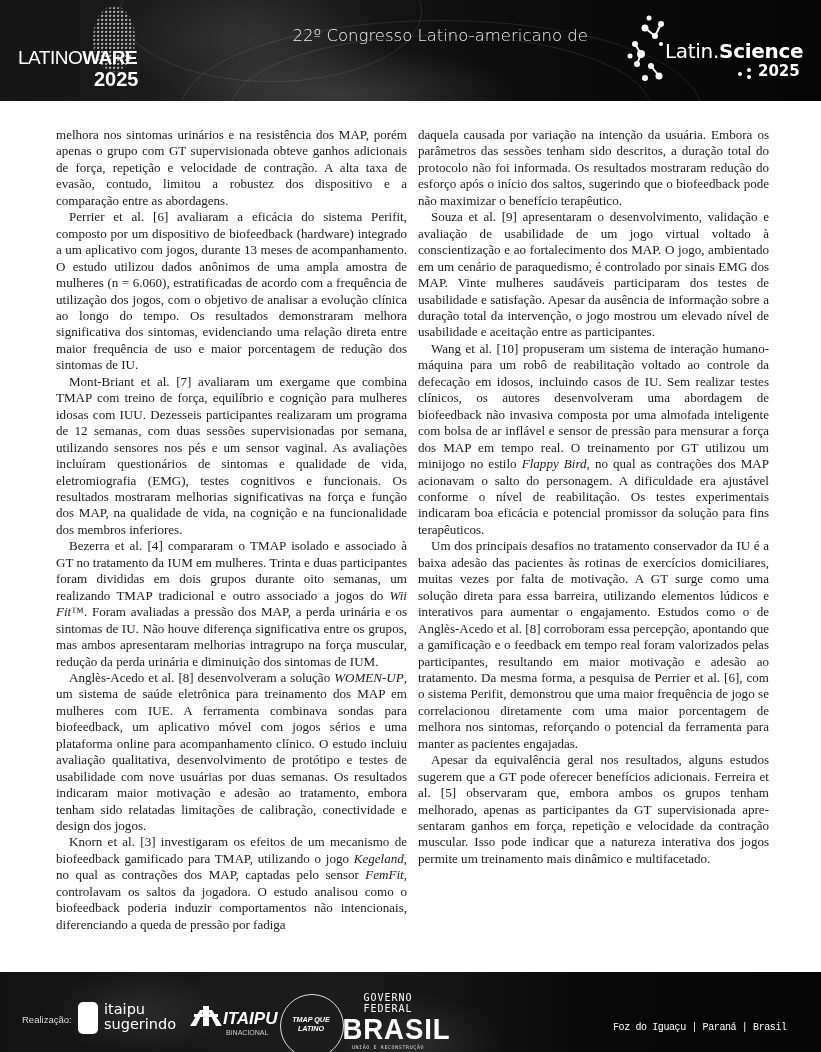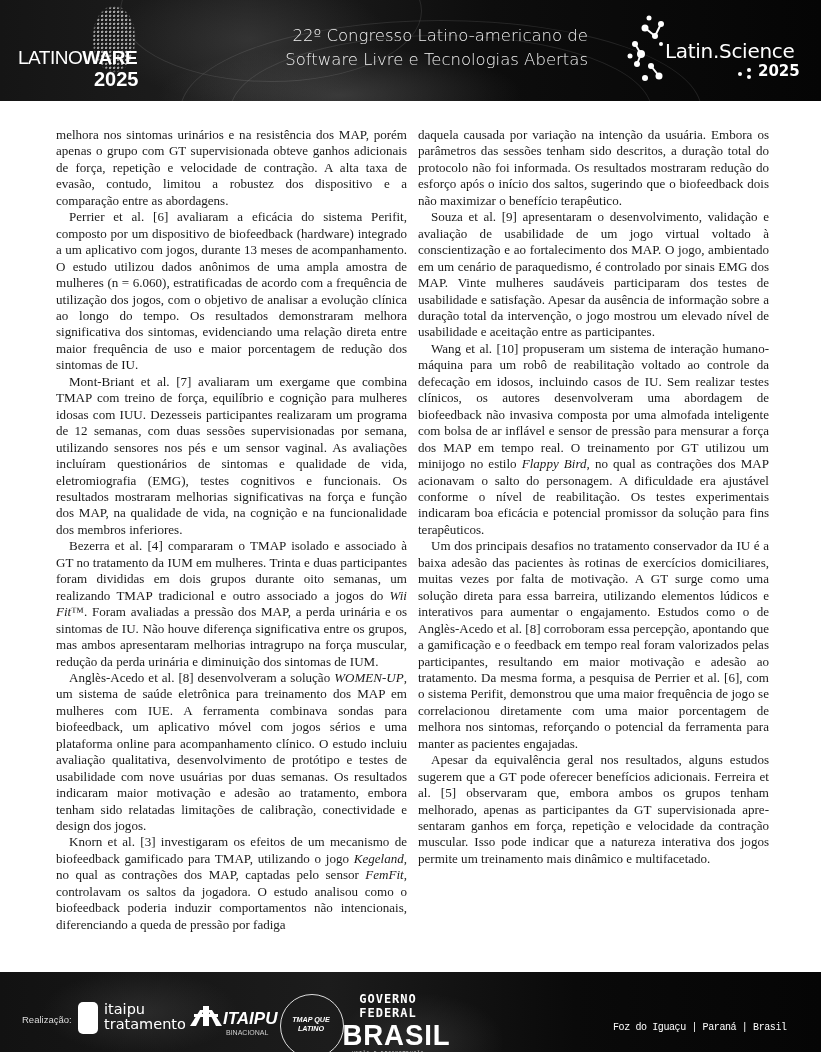--- a/index.html
+++ b/index.html
@@ -47,21 +47,21 @@
     font-family: "DejaVu Sans", "Liberation Sans", sans-serif;
     color: #f2f2f2; font-size: 16.5px; line-height: 24px; font-weight: 300;
   }
   .ls-logo { position: absolute; left: 625px; top: 14px; width: 185px; height: 72px; }
   .ls-dots { position: absolute; left: 0; top: 0; width: 48px; height: 70px; }
   .ls-name {
     position: absolute; left: 40px; top: 25px;
     font-family: "DejaVu Sans", "Liberation Sans", sans-serif; color: #fff;
     font-size: 20px; white-space: nowrap; letter-spacing: -0.3px;
   }
-  .ls-name b { font-weight: 400; }
+  .ls-name b { font-weight: 700; }
   .ls-year {
     position: absolute; left: 133px; top: 48px;
     font-family: "DejaVu Sans", "Liberation Sans", sans-serif; color: #fff;
     font-size: 15px; font-weight: 700;
   }
   .ls-year-dots { position: absolute; left: 112px; top: 53px; width: 18px; height: 12px; }
 
   
   .col {
     position: absolute; top: 127px; width: 351px;
@@ -117,21 +117,21 @@
     border-radius: 50%; border: 1.3px solid rgba(255,255,255,0.85);
   }
   .it-slogan {
     position: absolute; left: 98px; top: 22px; width: 46px; text-align: center;
     font-family: "Liberation Sans", "DejaVu Sans", sans-serif; color: #fff;
     font-size: 7.2px; font-weight: 700; font-style: italic; line-height: 8.5px;
   }
   .br-logo { position: absolute; left: 340px; top: 20px; width: 96px; height: 56px; text-align: center; }
   .br-top {
     font-family: "DejaVu Sans Mono", "Liberation Mono", monospace; color: #fff;
-    font-size: 12px; font-weight: 700; letter-spacing: 1px;
+    font-size: 10px; font-weight: 400; letter-spacing: 1px;
   }
   .br-word {
     font-family: "Liberation Sans", "DejaVu Sans", sans-serif; color: #fff;
     font-size: 29px; font-weight: 700; line-height: 30px; letter-spacing: 1px;
     transform: scaleX(0.95);
   }
   .br-sub {
     font-family: "DejaVu Sans Mono", "Liberation Mono", monospace; color: #d8d8d8;
     font-size: 5px; letter-spacing: 0.6px;
   }
@@ -150,21 +150,20 @@
   <div class="wave" style="left:120px;top:-60px;width:300px;height:140px;"></div>
 
   <div class="lw-logo">
     <div class="lw-globe"></div>
     <div class="lw-word"><span>LATINO</span><b>WARE</b></div>
     <div class="lw-year">2025</div>
   </div>
 
   <div class="congress">
     <div>22º Congresso Latino-americano de</div>
-    <div>Software Livre e Tecnologias Abertas</div>
   </div>
 
   <div class="ls-logo">
     <svg class="ls-dots" viewBox="0 0 48 70">
       <g fill="#fff" stroke="#fff" stroke-width="2">
         <line x1="20" y1="14" x2="30" y2="22"></line>
           <line x1="30" y1="22" x2="36" y2="10"></line>
         <line x1="10" y1="30" x2="16" y2="40"></line>
           <line x1="16" y1="40" x2="12" y2="50"></line>
         <line x1="26" y1="52" x2="34" y2="62"></line>
@@ -196,38 +195,38 @@
     <p class=""><span>melhora nos sintomas urinários e na resistência dos MAP, porém apenas o grupo com GT supervisionada obteve ganhos adicionais de força, repetição e velocidade de contração. A alta taxa de evasão, contudo, limitou a robustez dos dispositivo e a comparação entre as abordagens.</span></p>
     <p class="ind"><span>Perrier et al. [6] avaliaram a eficácia do sistema Perifit, composto por um dispositivo de biofeedback (hardware) in­tegrado a um aplicativo com jogos, durante 13 meses de acompanhamento. O estudo utilizou dados anônimos de uma ampla amostra de mulheres (n = 6.060), estratificadas de acordo com a frequência de utilização dos jogos, com o objetivo de analisar a evolução clínica ao longo do tempo. Os resultados demonstraram melhora significativa dos sintomas, evidenciando uma relação direta entre maior frequência de uso e maior porcentagem de redução dos sintomas de IU.</span></p>
     <p class="ind"><span>Mont-Briant et al. [7] avaliaram um exergame que combina TMAP com treino de força, equilíbrio e cognição para mul­heres idosas com IUU. Dezesseis participantes realizaram um programa de 12 semanas, com duas sessões supervisionadas por semana, utilizando sensores nos pés e um sensor vaginal. As avaliações incluíram questionários de sintomas e qualidade de vida, eletromiografia (EMG), testes cognitivos e funcionais. Os resultados mostraram melhorias significativas na força e função dos MAP, na qualidade de vida, na cognição e na funcionalidade dos membros inferiores.</span></p>
     <p class="ind"><span>Bezerra et al. [4] compararam o TMAP isolado e associado à GT no tratamento da IUM em mulheres. Trinta e duas participantes foram divididas em dois grupos durante oito semanas, um realizando TMAP tradicional e outro associado a jogos do </span><i>Wii Fit</i><span>™. Foram avaliadas a pressão dos MAP, a perda urinária e os sintomas de IU. Não houve diferença significativa entre os grupos, mas ambos apresentaram melhorias intragrupo na força muscular, redução da perda urinária e diminuição dos sintomas de IUM.</span></p>
     <p class="ind"><span>Anglès-Acedo et al. [8] desenvolveram a solução </span><i>WOMEN-UP</i><span>, um sistema de saúde eletrônica para treinamento dos MAP em mulheres com IUE. A ferramenta combinava sondas para biofeedback, um aplicativo móvel com jogos sérios e uma plataforma online para acompanhamento clínico. O estudo incluiu avaliação qualitativa, desenvolvimento de protótipo e testes de usabilidade com nove usuárias por duas semanas. Os resultados indicaram maior motivação e adesão ao tratamento, embora tenham sido relatadas limitações de calibração, conec­tividade e design dos jogos.</span></p>
     <p class="ind"><span>Knorn et al. [3] investigaram os efeitos de um mecanismo de biofeedback gamificado para TMAP, utilizando o jogo </span><i>Kegeland</i><span>, no qual as contrações dos MAP, captadas pelo sensor </span><i>FemFit</i><span>, controlavam os saltos da jogadora. O estudo analisou como o biofeedback poderia induzir comportamentos não intencionais, diferenciando a queda de pressão por fadiga</span></p>
   </div>
 
 <div class="col col-right">
   <div id="col-right-a">
-      <p class=""><span>daquela causada por variação na intenção da usuária. Embora os parâmetros das sessões tenham sido descritos, a duração total do protocolo não foi informada. Os resultados mostraram redução do esforço após o início dos saltos, sugerindo que o biofeedback dois não maximizar o benefício terapêutico.</span></p>
+      <p class=""><span>daquela causada por variação na intenção da usuária. Embora os parâmetros das sessões tenham sido descritos, a duração total do protocolo não foi informada. Os resultados mostraram redução do esforço após o início dos saltos, sugerindo que o biofeedback pode não maximizar o benefício terapêutico.</span></p>
       <p class="ind"><span>Souza et al. [9] apresentaram o desenvolvimento, validação e avaliação de usabilidade de um jogo virtual voltado à conscientização e ao fortalecimento dos MAP. O jogo, am­bientado em um cenário de paraquedismo, é controlado por sinais EMG dos MAP. Vinte mulheres saudáveis participaram dos testes de usabilidade e satisfação. Apesar da ausência de informação sobre a duração total da intervenção, o jogo mostrou um elevado nível de usabilidade e aceitação entre as participantes.</span></p>
       <p class="ind"><span>Wang et al. [10] propuseram um sistema de interação humano-máquina para um robô de reabilitação voltado ao controle da defecação em idosos, incluindo casos de IU. Sem realizar testes clínicos, os autores desenvolveram uma abordagem de biofeedback não invasiva composta por uma almofada inteligente com bolsa de ar inflável e sensor de pressão para mensurar a força dos MAP em tempo real. O treinamento por GT utilizou um minijogo no estilo </span><i>Flappy Bird</i><span>, no qual as contrações dos MAP acionavam o salto do personagem. A dificuldade era ajustável conforme o nível de reabilitação. Os testes experimentais indicaram boa eficácia e potencial promissor da solução para fins terapêuticos.</span></p>
     </div>
   <div id="col-right-b">
       <p class="ind"><span>Um dos principais desafios no tratamento conservador da IU é a baixa adesão das pacientes às rotinas de exercícios domiciliares, muitas vezes por falta de motivação. A GT surge como uma solução direta para essa barreira, utilizando elementos lúdicos e interativos para aumentar o engajamento. Estudos como o de Anglès-Acedo et al. [8] corroboram essa percepção, apontando que a gamificação e o feedback em tempo real foram valorizados pelas participantes, resultando em maior motivação e adesão ao tratamento. Da mesma forma, a pesquisa de Perrier et al. [6], com o sistema Perifit, demonstrou que uma maior frequência de jogo se correlacionou diretamente com uma maior porcentagem de melhora nos sintomas, reforçando o potencial da ferramenta para manter as pacientes engajadas.</span></p>
       <p class="ind"><span>Apesar da equivalência geral nos resultados, alguns estudos sugerem que a GT pode oferecer benefícios adicionais. Ferreira et al. [5] observaram que, embora ambos os grupos tenham melhorado, apenas as participantes da GT supervisionada apre­sentaram ganhos em força, repetição e velocidade da contração muscular. Isso pode indicar que a natureza interativa dos jogos permite um treinamento mais dinâmico e multifacetado.</span></p>
     </div>
 </div>
 
 <div class="footer">
   <div class="f-label">Realização:</div>
 
   <div class="pq-logo">
     <div class="pq-icon"></div>
     <div class="pq-text">
       <div>itaipu</div>
-      <div>tratamento</div>
+      <div>sugerindo</div>
     </div>
   </div>
 
   <div class="it-logo">
     <svg class="it-mark" viewBox="0 0 32 20">
       <polygon points="0,20 10,4 14,4 6,20" fill="#fff"></polygon>
       <polygon points="32,20 22,4 18,4 26,20" fill="#fff"></polygon>
       <rect x="13" y="0" width="6" height="20" fill="#fff"></rect>
       <rect x="4" y="8" width="24" height="3" fill="#fff"></rect>
     </svg>

